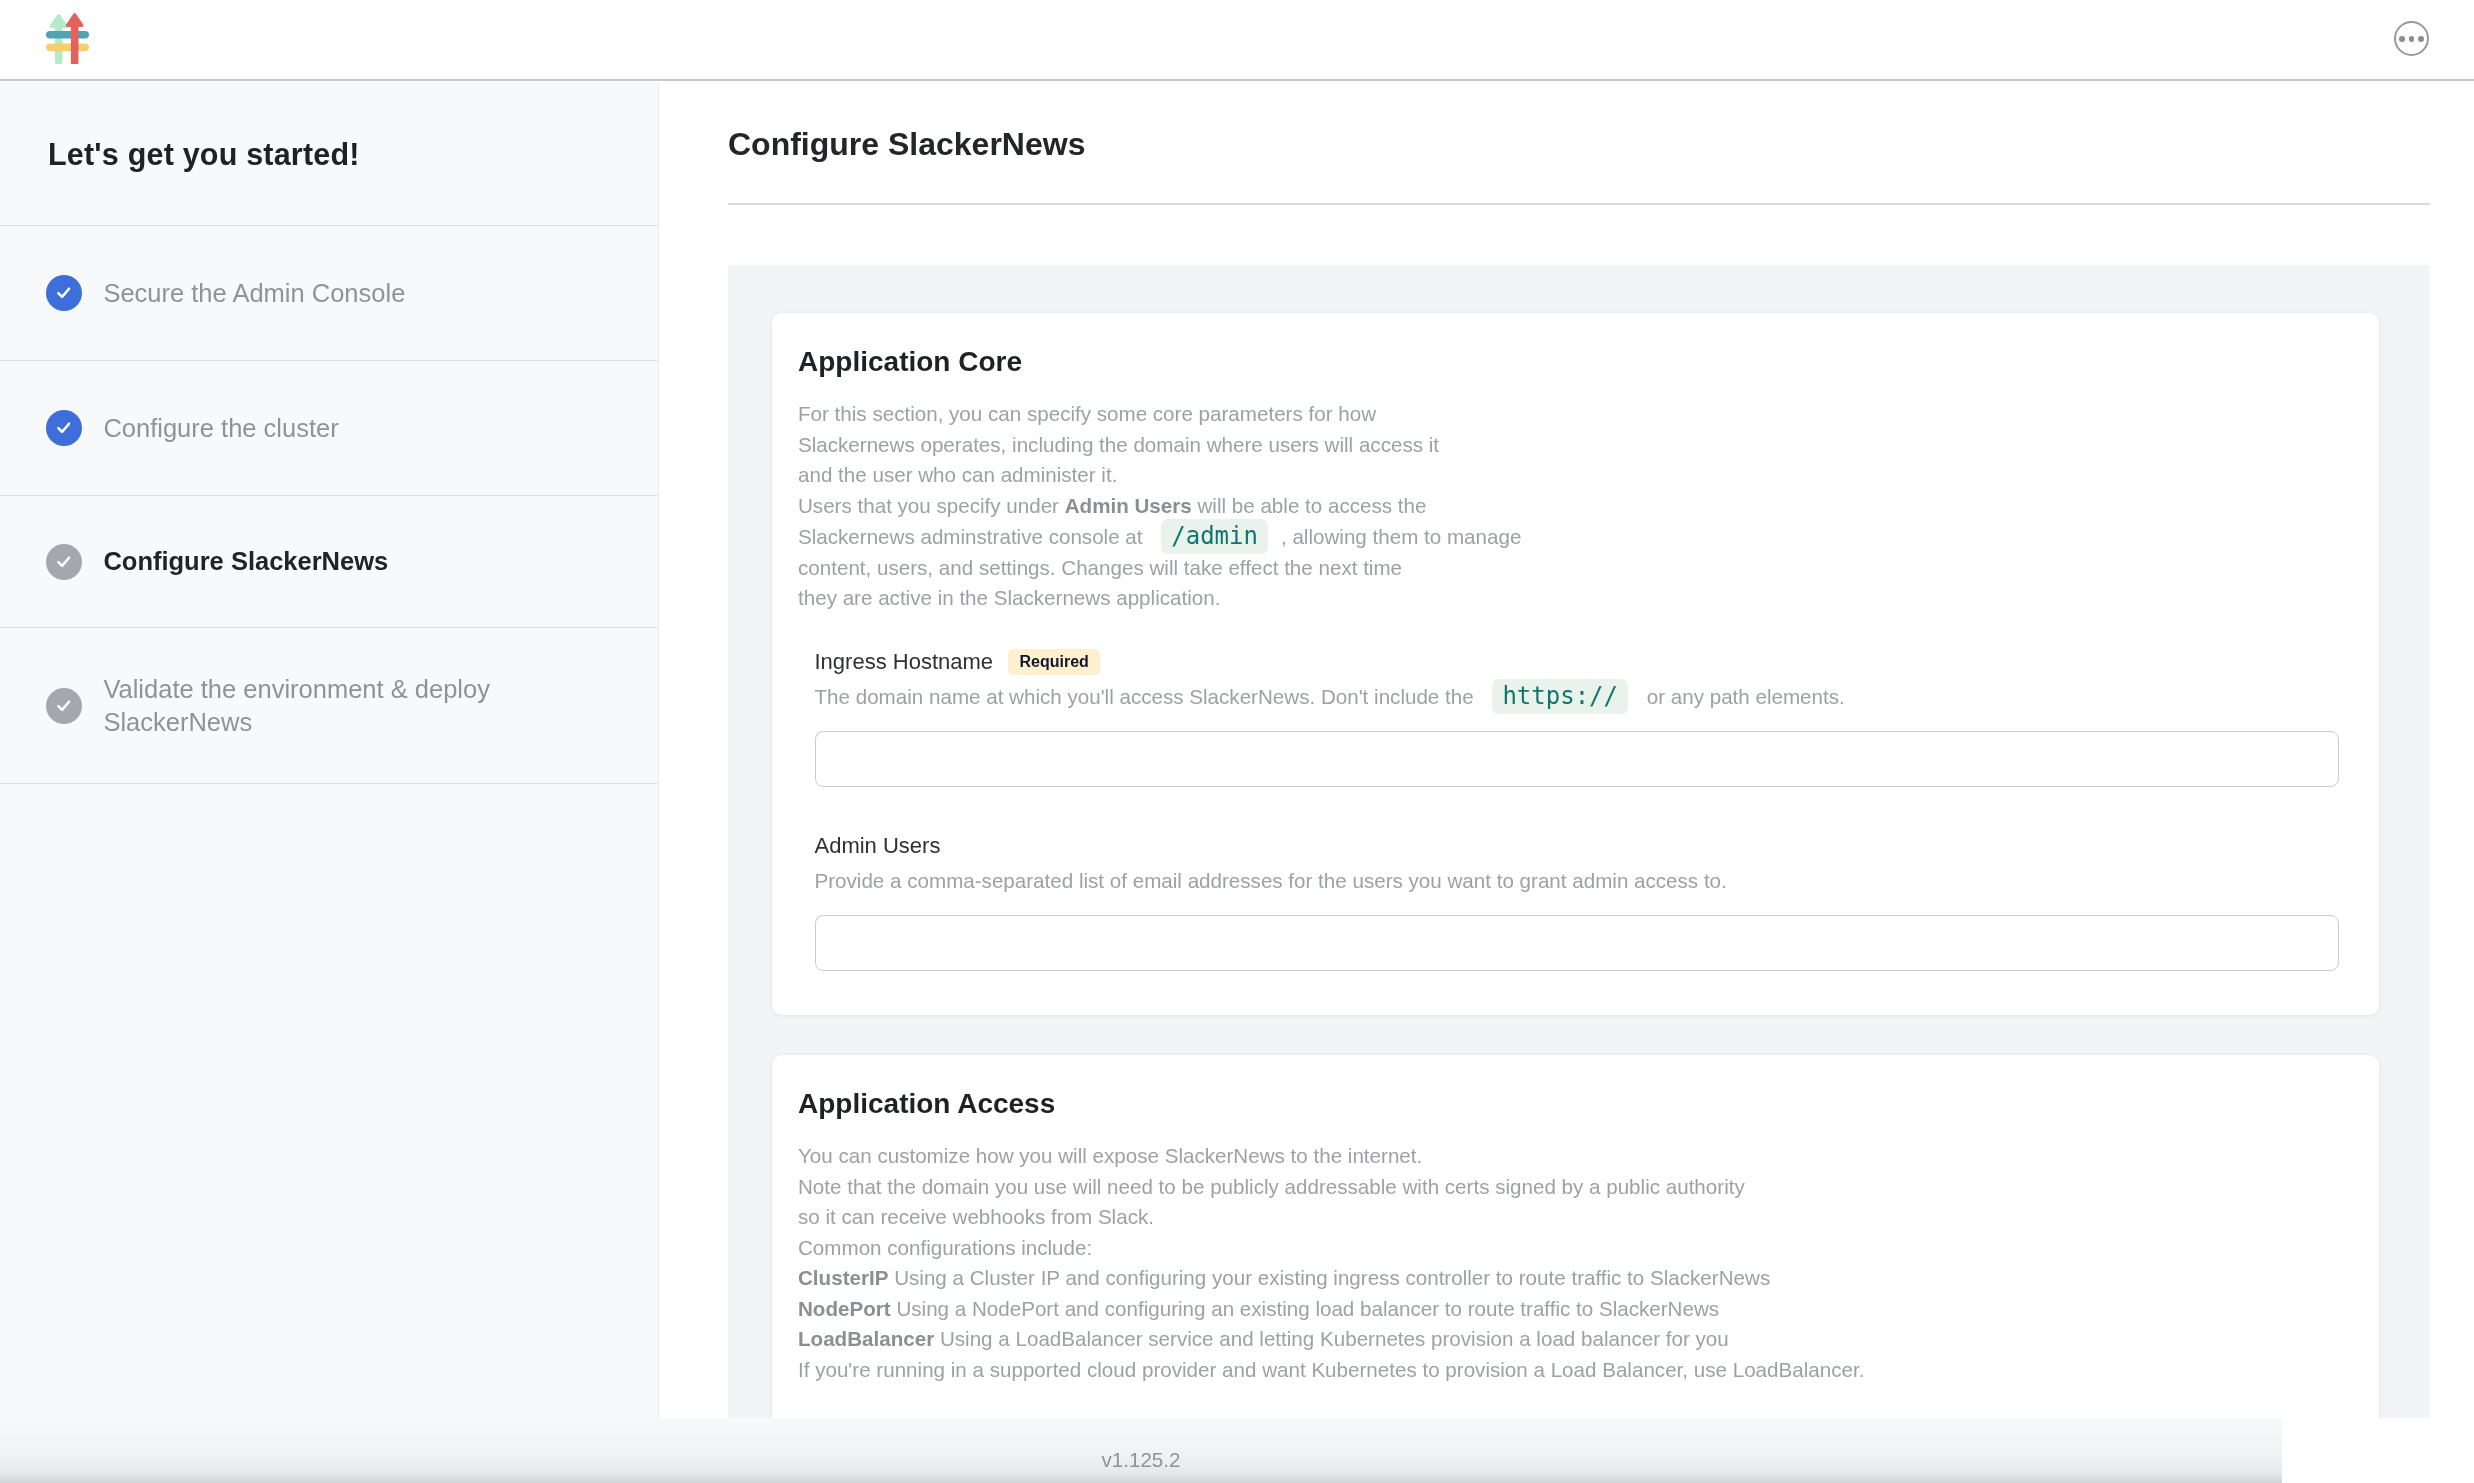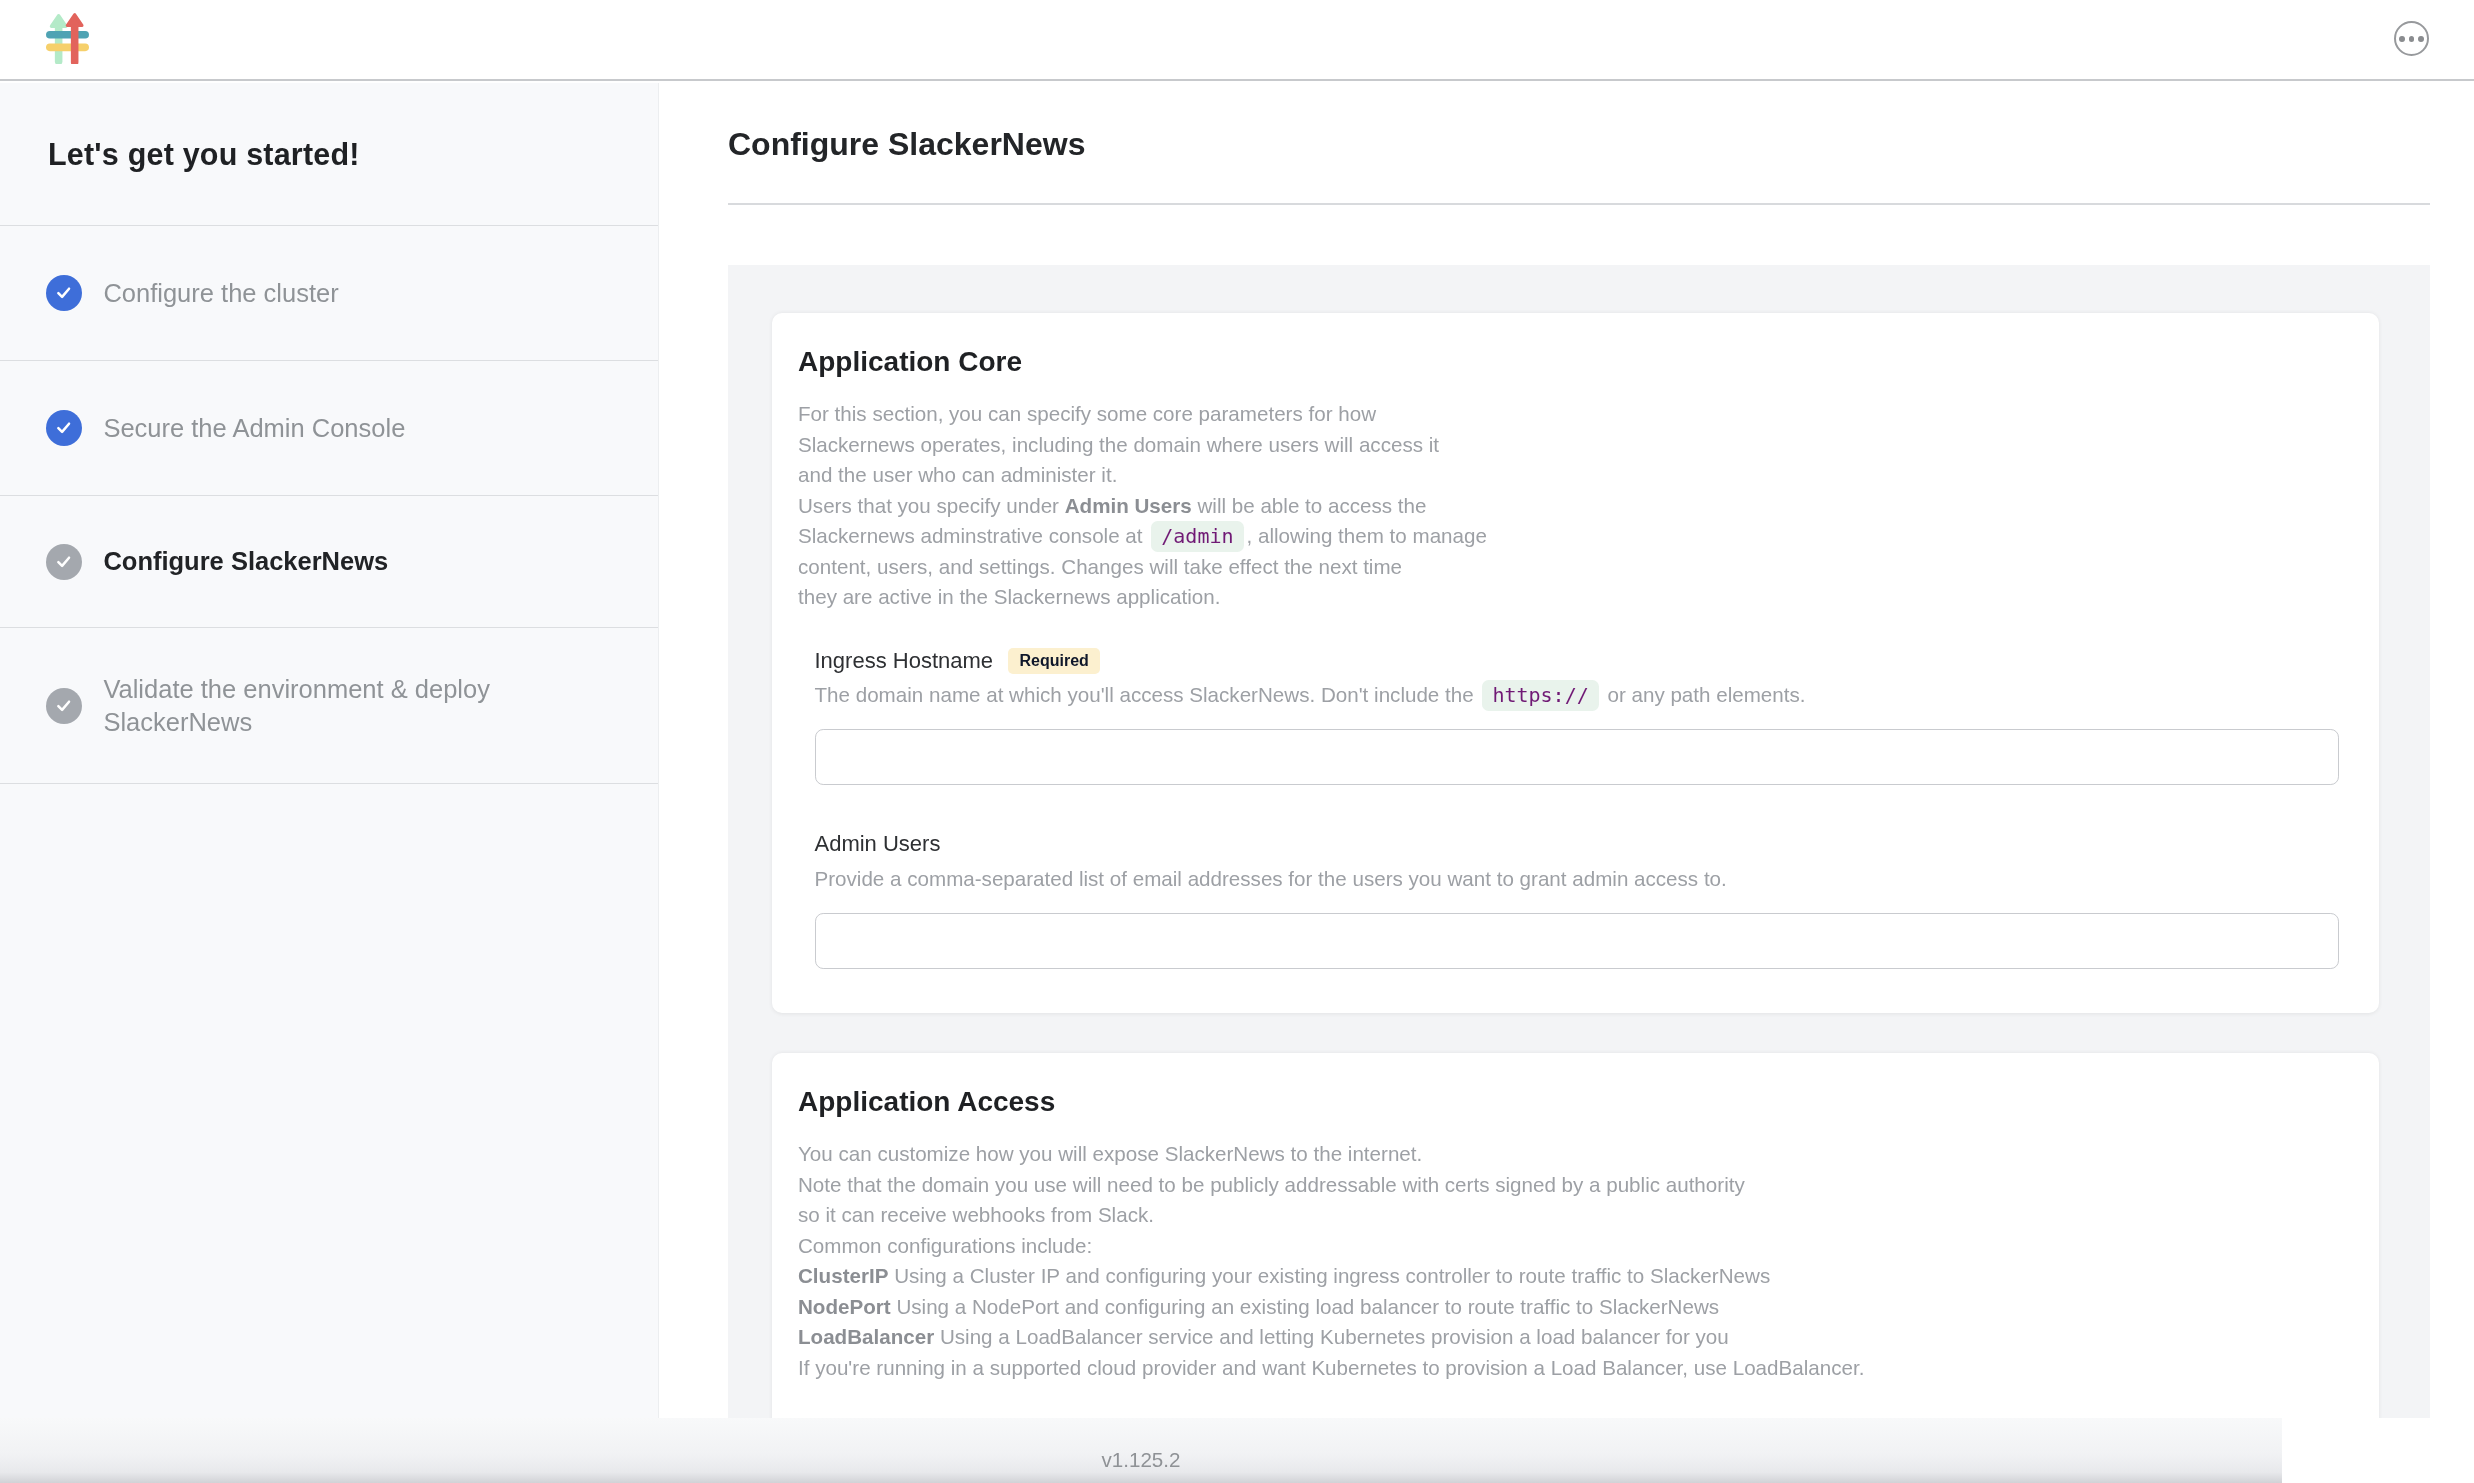--- a/index.html
+++ b/index.html
@@ -64,22 +64,22 @@
     margin:48px 51px 0 44px; background:#ffffff; border-radius:10px;
     box-shadow:0 0.8px 4.1px rgba(0,0,0,.07);
     padding:33px 41px 44px 26px;
   }
   .card + .card { margin-top:40px; }
   .card-title { font-size:28px; font-weight:700; color:#1f2124; }
   .card-desc { margin-top:21.4px; font-size:20.6px; line-height:30.5px; color:#9da0a5; }
   .rt-b { font-weight:700; color:#8b8e93; }
   .rt-c {
     font-family:"DejaVu Sans Mono","Liberation Mono",monospace;
-    font-size:20px; color:#701a75; background:#e9f3ec;
-    padding:3.3px 10px; border-radius:6.6px; margin:0 3px;
+    font-size:24px; color:#0f766e; background:#e9f3ec;
+    padding:3.3px 10px; border-radius:6.6px; margin:0 13px;
   }
   .field { margin:35px 0 0 16.5px; }
   .field + .field { margin-top:46px; }
   .label-row { display:flex; align-items:center; gap:15px; }
   .field-label { font-size:22px; color:#2e3033; }
   .req-badge {
     font-size:16px; color:#0f172a; background:#fcf0cf;
     padding:4.1px 11.5px; border-radius:5px;font-weight:bold;
   }
   .field-help { margin-top:7.4px; font-size:20.6px; line-height:28px; color:#9da0a5; }
@@ -119,30 +119,30 @@
 
 <div class="sidebar">
   <div class="sb-title">Let's get you started!</div>
 
   <div class="sb-item h164">
     <span class="step-icon complete">
       <svg viewBox="0 0 24 24">
           <path d="M6 12.5l4.2 4.2L18 7.5" stroke="#fff" stroke-width="2.8" fill="none" stroke-linecap="round" stroke-linejoin="round"></path>
         </svg>
     </span>
-    <span class="sb-label">Configure the cluster</span>
+    <span class="sb-label">Secure the Admin Console</span>
   </div>
 
   <div class="sb-item h164">
     <span class="step-icon complete">
       <svg viewBox="0 0 24 24">
           <path d="M6 12.5l4.2 4.2L18 7.5" stroke="#fff" stroke-width="2.8" fill="none" stroke-linecap="round" stroke-linejoin="round"></path>
         </svg>
     </span>
-    <span class="sb-label">Secure the Admin Console</span>
+    <span class="sb-label">Configure the cluster</span>
   </div>
 
   <div class="sb-item h160 current">
     <span class="step-icon neutral">
       <svg viewBox="0 0 24 24">
           <path d="M6 12.5l4.2 4.2L18 7.5" stroke="#fff" stroke-width="2.8" fill="none" stroke-linecap="round" stroke-linejoin="round"></path>
         </svg>
     </span>
     <span class="sb-label">Configure SlackerNews</span>
   </div>

